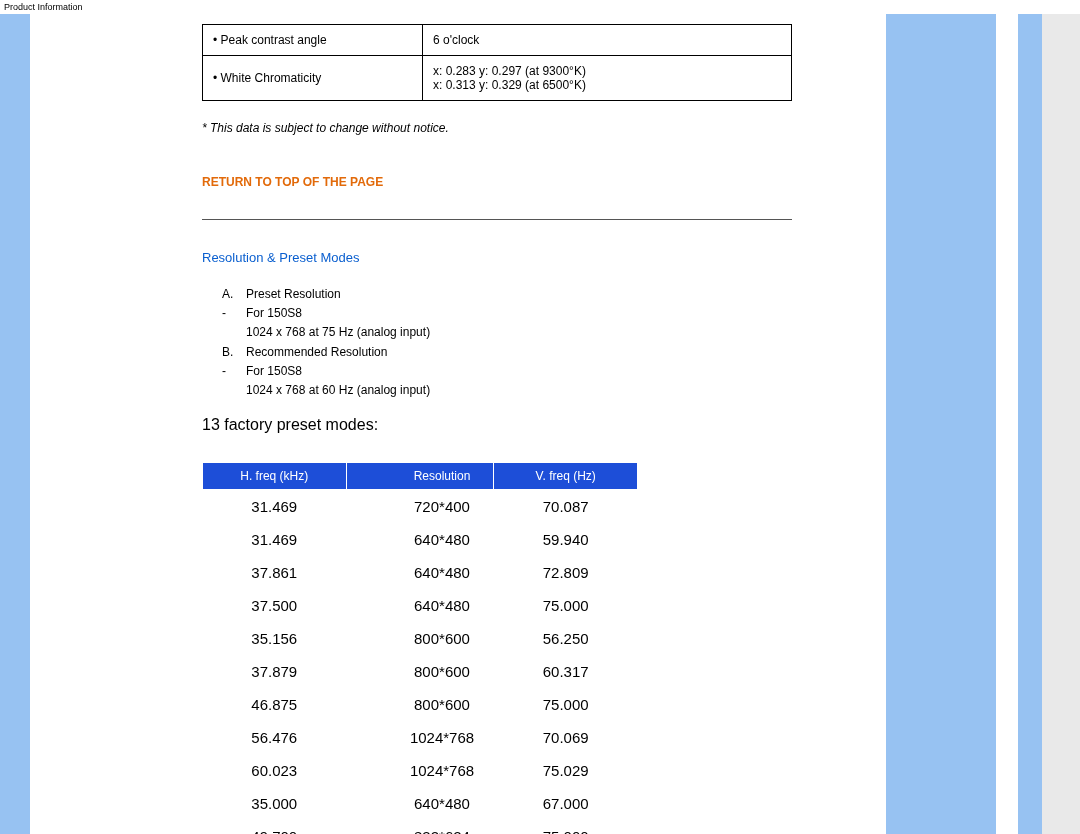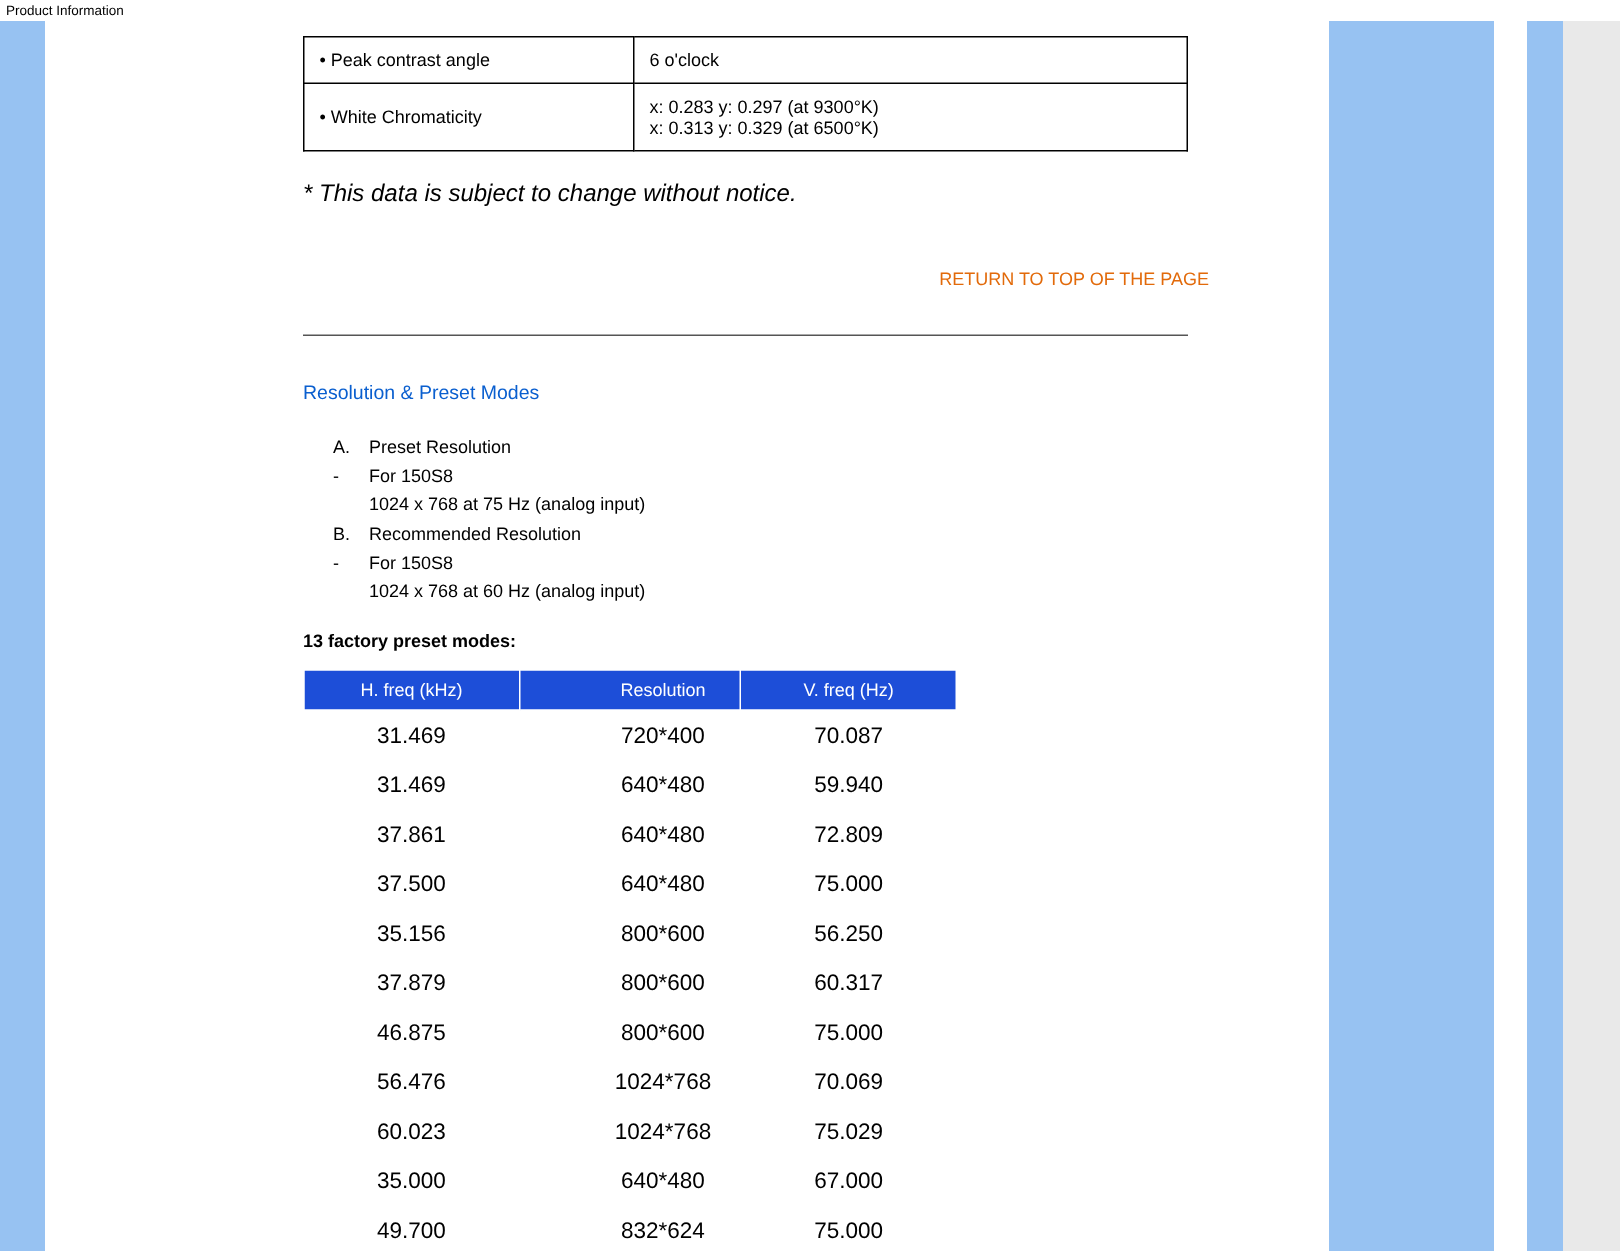--- a/index.html
+++ b/index.html
@@ -66,26 +66,27 @@
   table.spec td {
     border: 1px solid #000;
     padding: 8px 10px;
     font-size: 12px;
     vertical-align: middle;
   }
   table.spec td.col1 { width: 220px; }
 
   .footnote {
     font-style: italic;
-    font-size: 16px;
+    font-size: 12px;
     margin: 2px 0 40px 0;
   }
   .return-link {
-    text-align: right;
+    text-align: left;
     margin: 20px 0 30px 0;
+    font-weight: bold;
   }
   .return-link a {
     color: #e26a0a;
     text-decoration: none;
     font-size: 12px;
   }
   hr.sep {
     border: none;
     border-top: 1px solid #555;
     margin: 10px 0 30px 0;
@@ -99,23 +100,23 @@
   }
   .res-list {
     font-size: 12px;
     line-height: 1.6;
     margin-left: 20px;
     margin-bottom: 16px;
   }
   .res-list .row { display: flex; }
   .res-list .mark { width: 24px; text-align: left; }
   .preset-label {
-    font-weight: bold;
-    font-size: 12px;
-    margin-bottom: 12px;
+    font-weight: normal;
+    font-size: 16px;
+    margin-bottom: 28px;
   }
   table.preset {
     border-collapse: collapse;
     width: 436px;
   }
   table.preset th {
     background: #1d4ed8;
     color: #fff;
     font-weight: normal;
     font-size: 12px;

